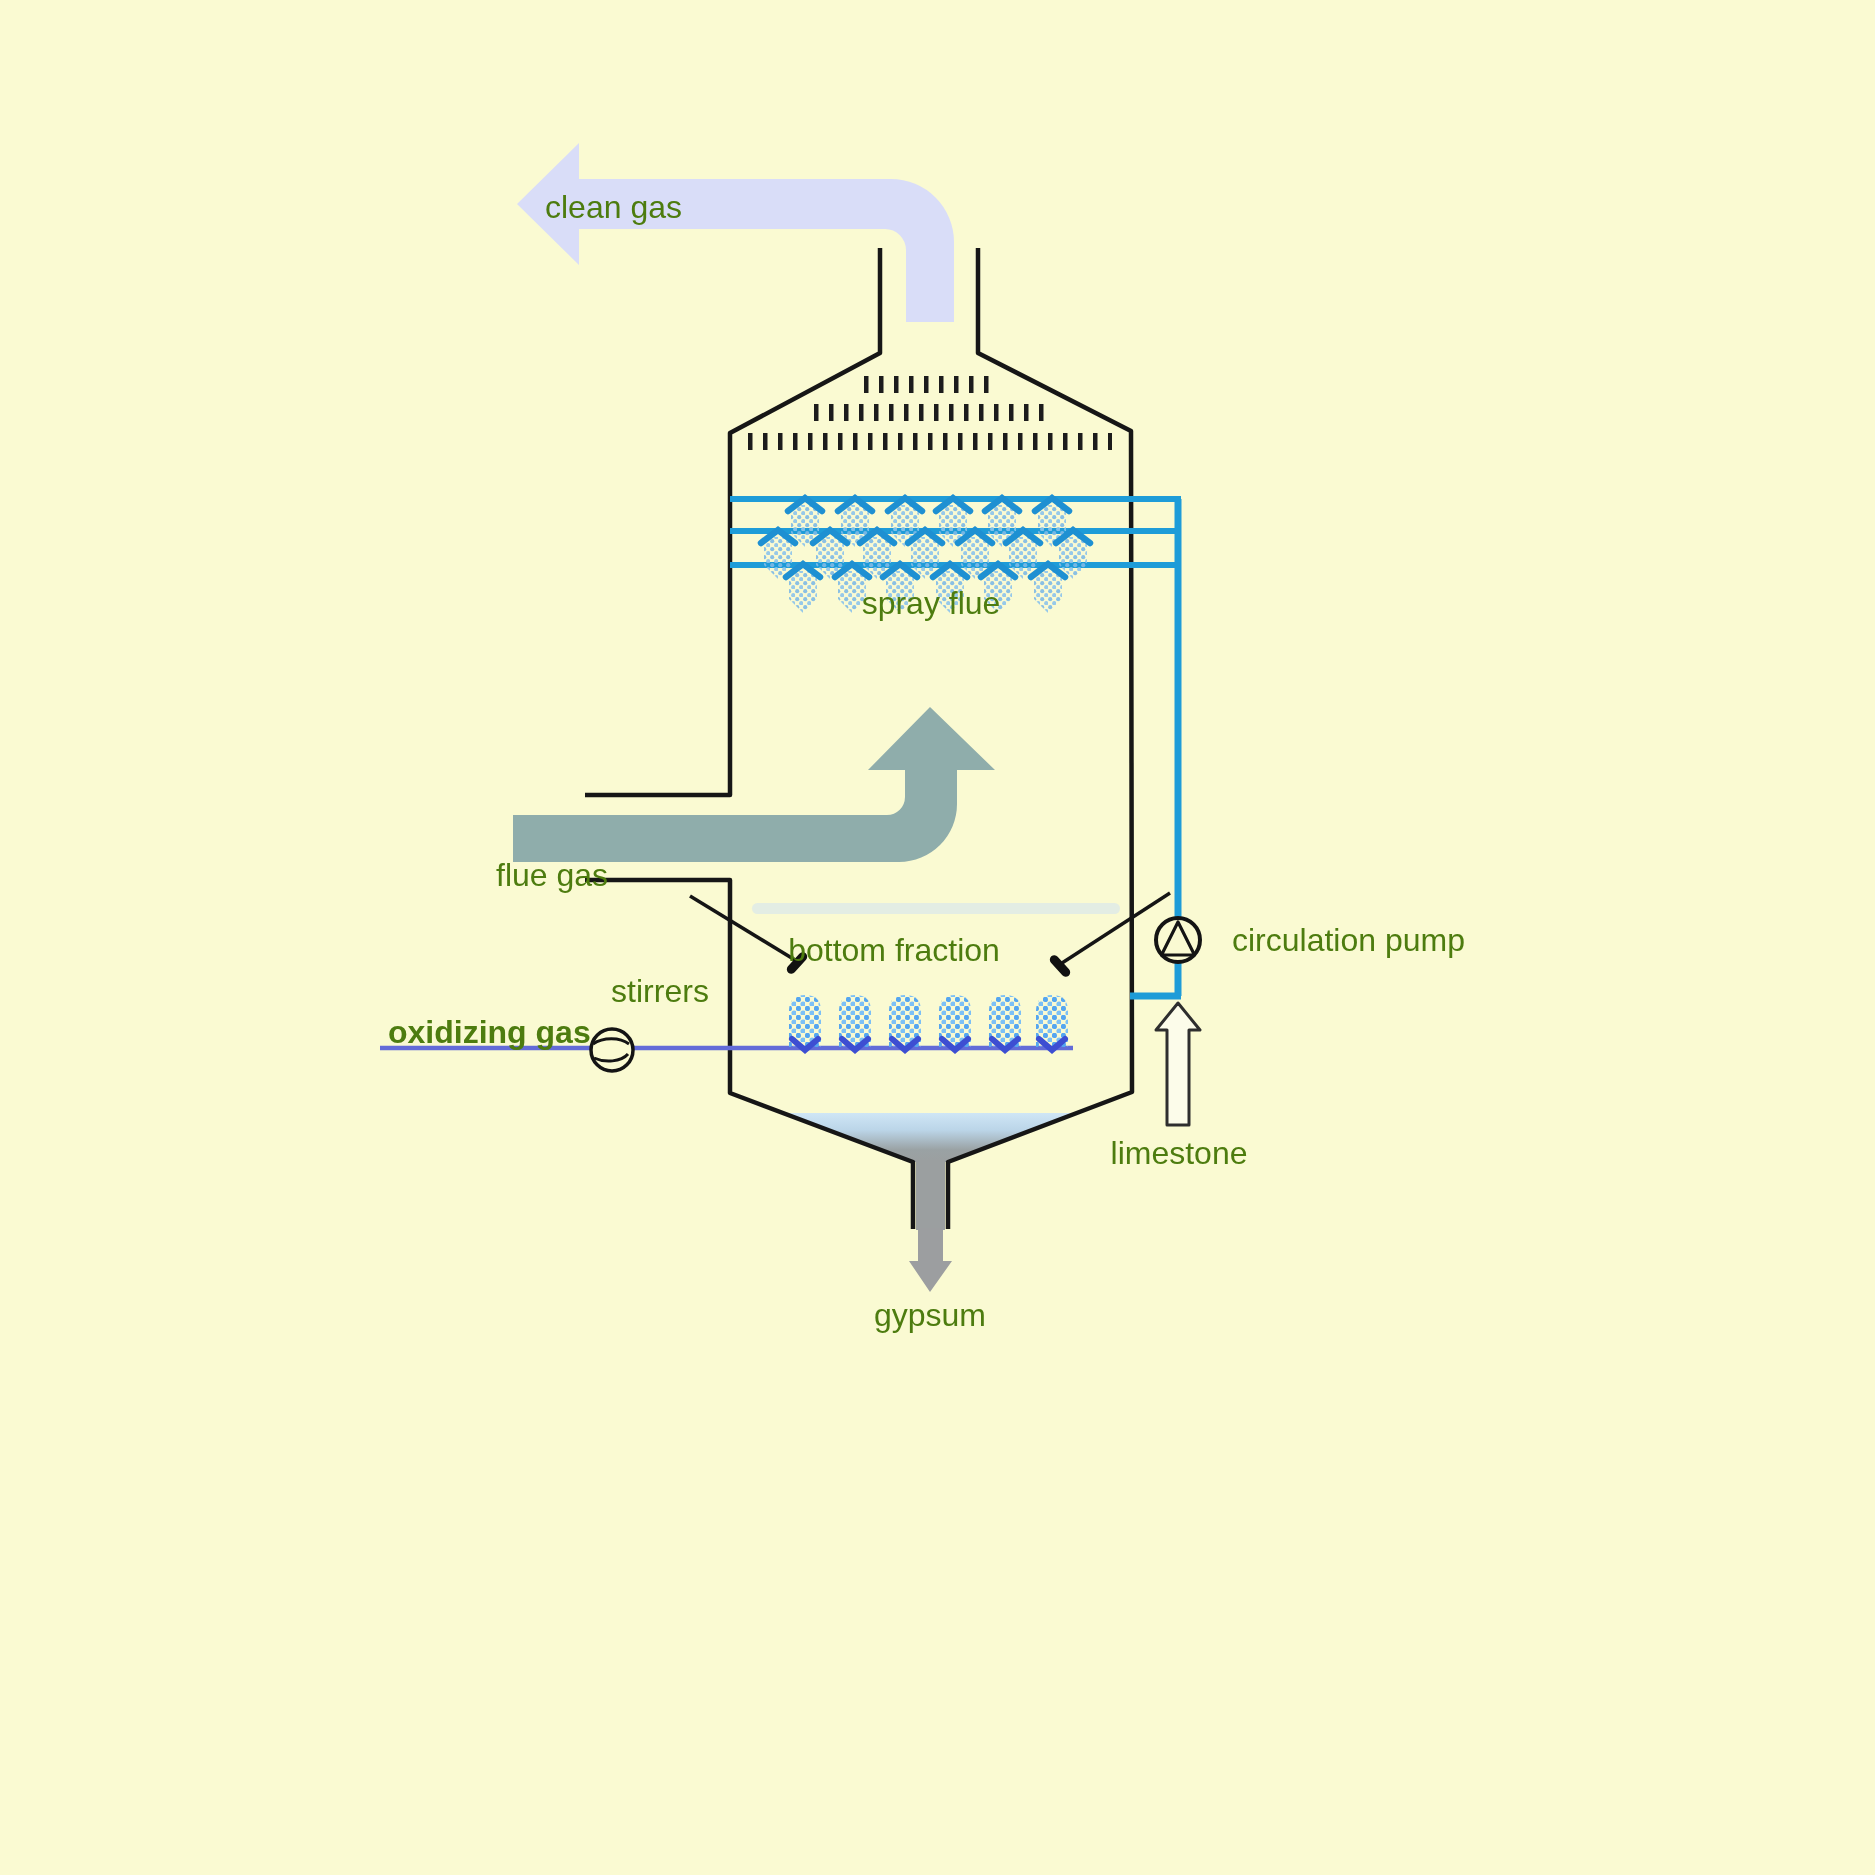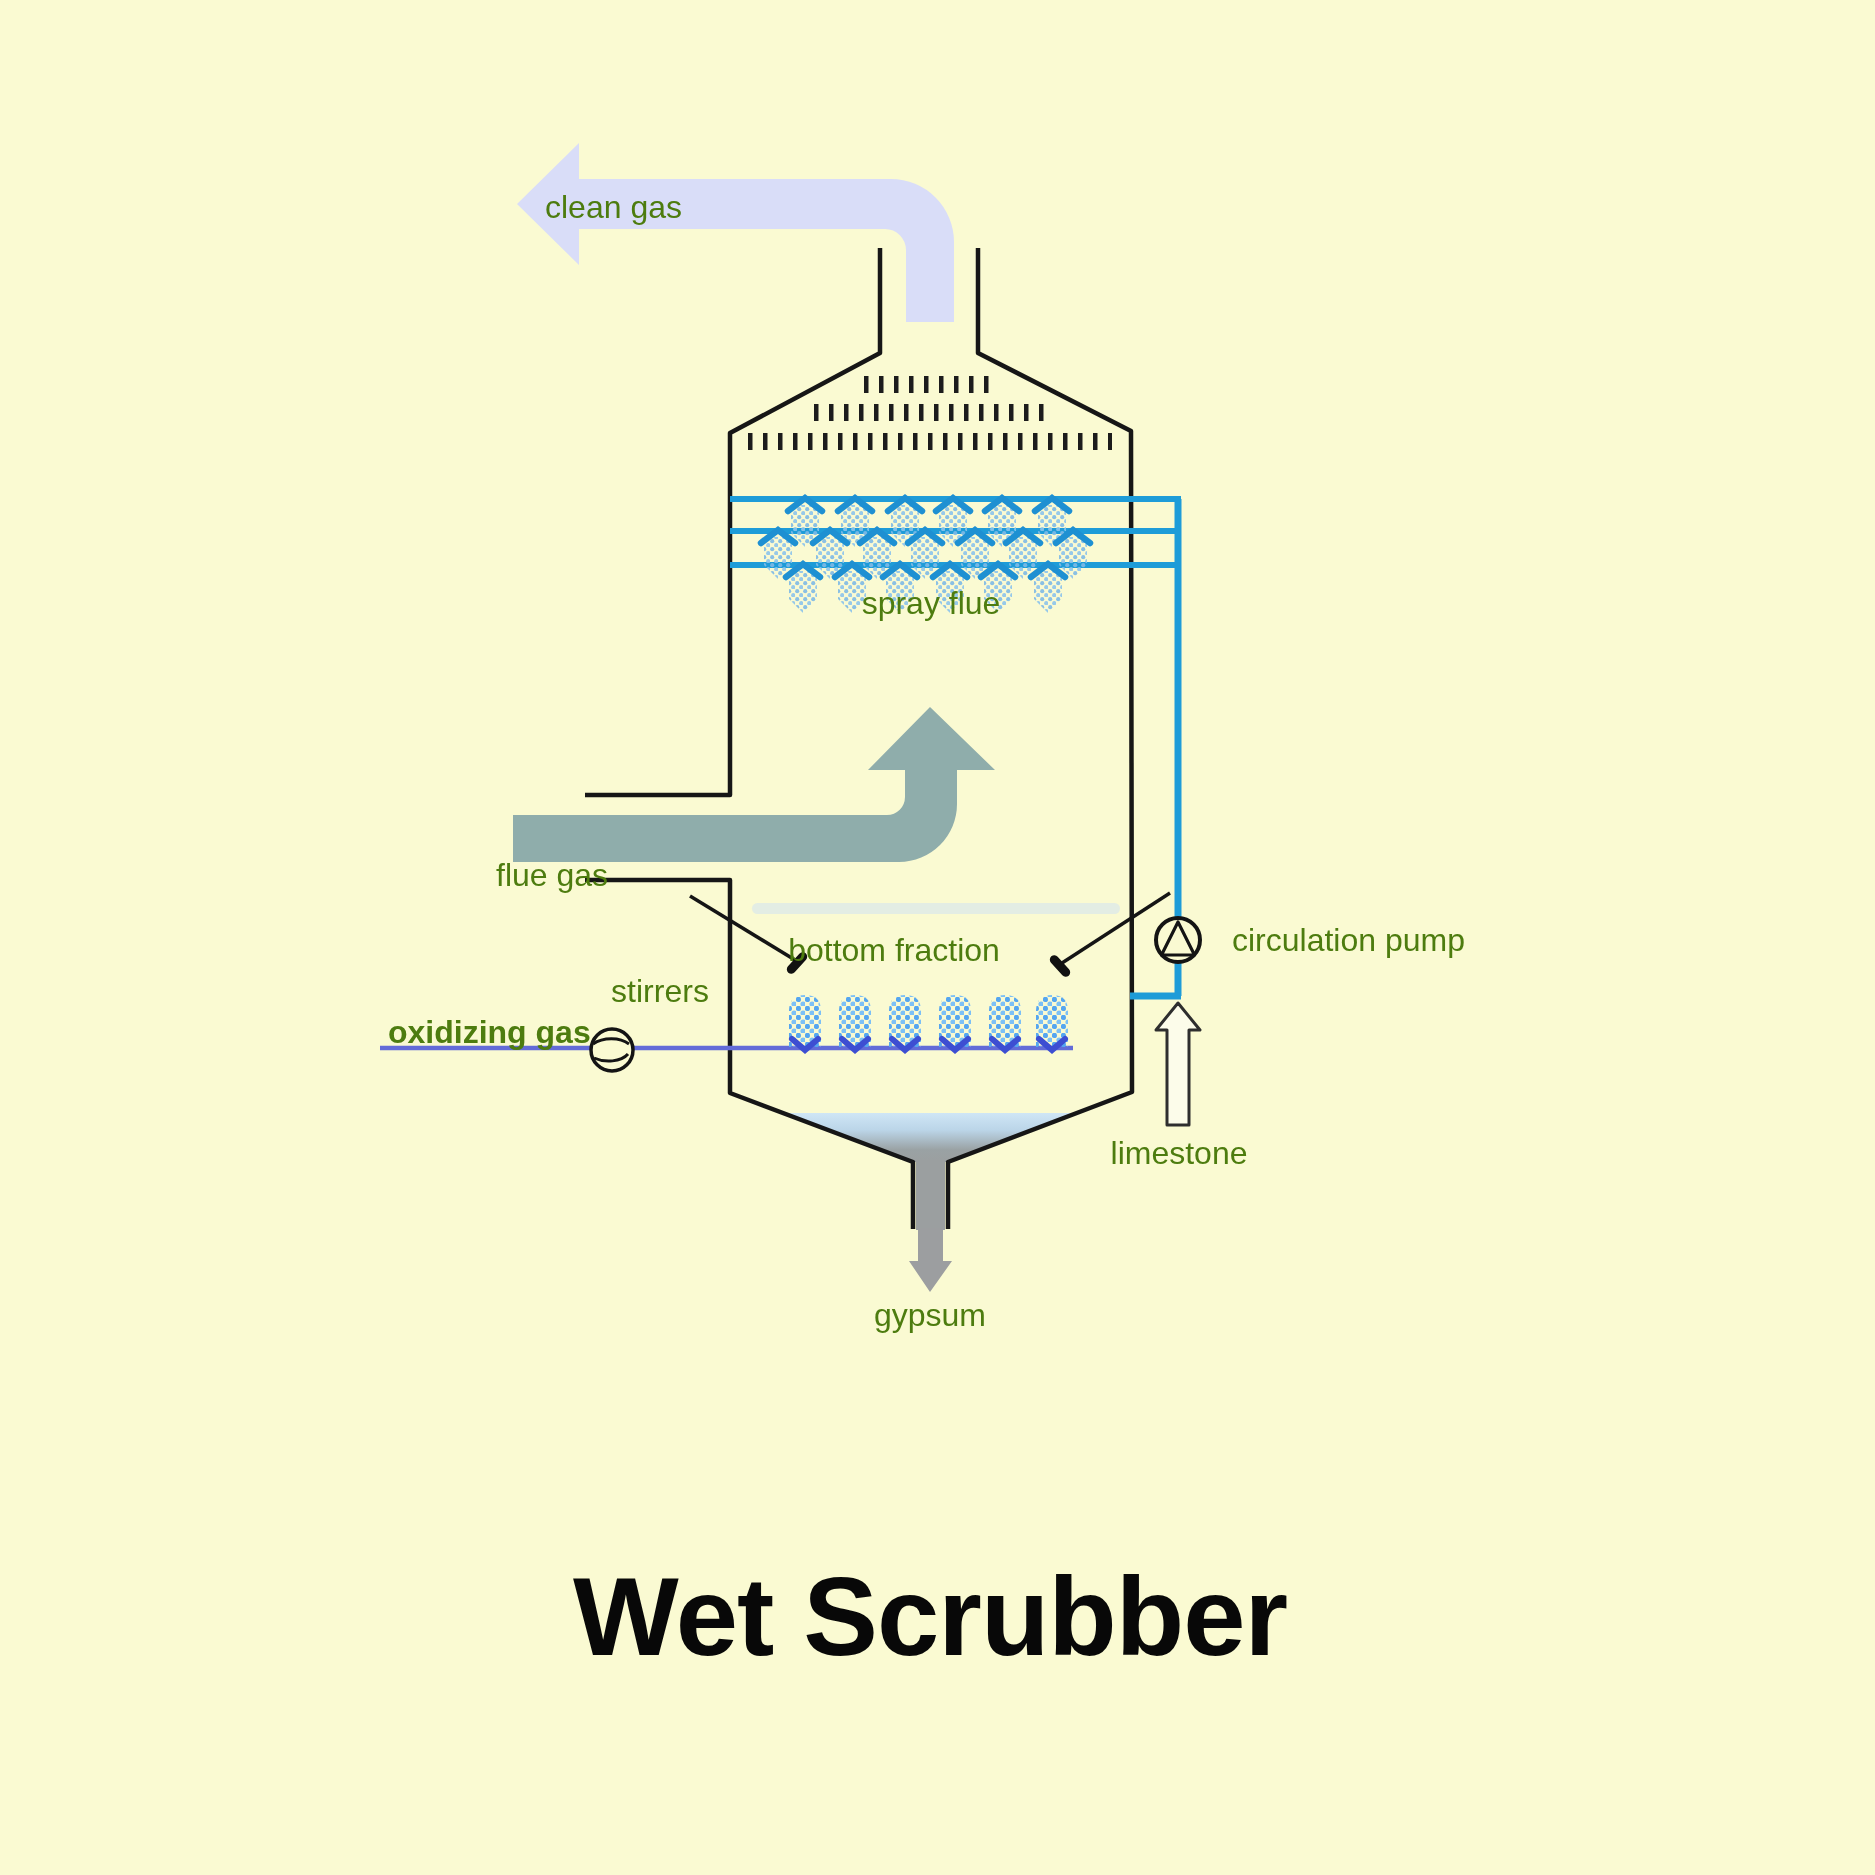--- a/index.html
+++ b/index.html
@@ -148,14 +148,13 @@
   <div class="lbl" style="left:545px;top:190px;">clean gas</div>
   <div class="lbl c" style="left:931px;top:586px;">spray flue</div>
   <div class="lbl" style="left:496px;top:821px;margin-top:37px;">flue gas</div>
   <div class="lbl c" style="left:660px;top:974px;">stirrers</div>
   <div class="lbl c" style="left:894px;top:933px;">bottom fraction</div>
   <div class="lbl" style="left:1232px;top:923px;text-align:center;">circulation pump</div>
   <div class="lbl" style="left:388px;top:1015px;font-weight:bold;">oxidizing gas</div>
   <div class="lbl c" style="left:1179px;top:1136px;">limestone</div>
   <div class="lbl c" style="left:930px;top:1298px;">gypsum</div>
 
-  <div class="pagetitle">Wet Scrubber</div>
 </div>
 
 </body></html>

